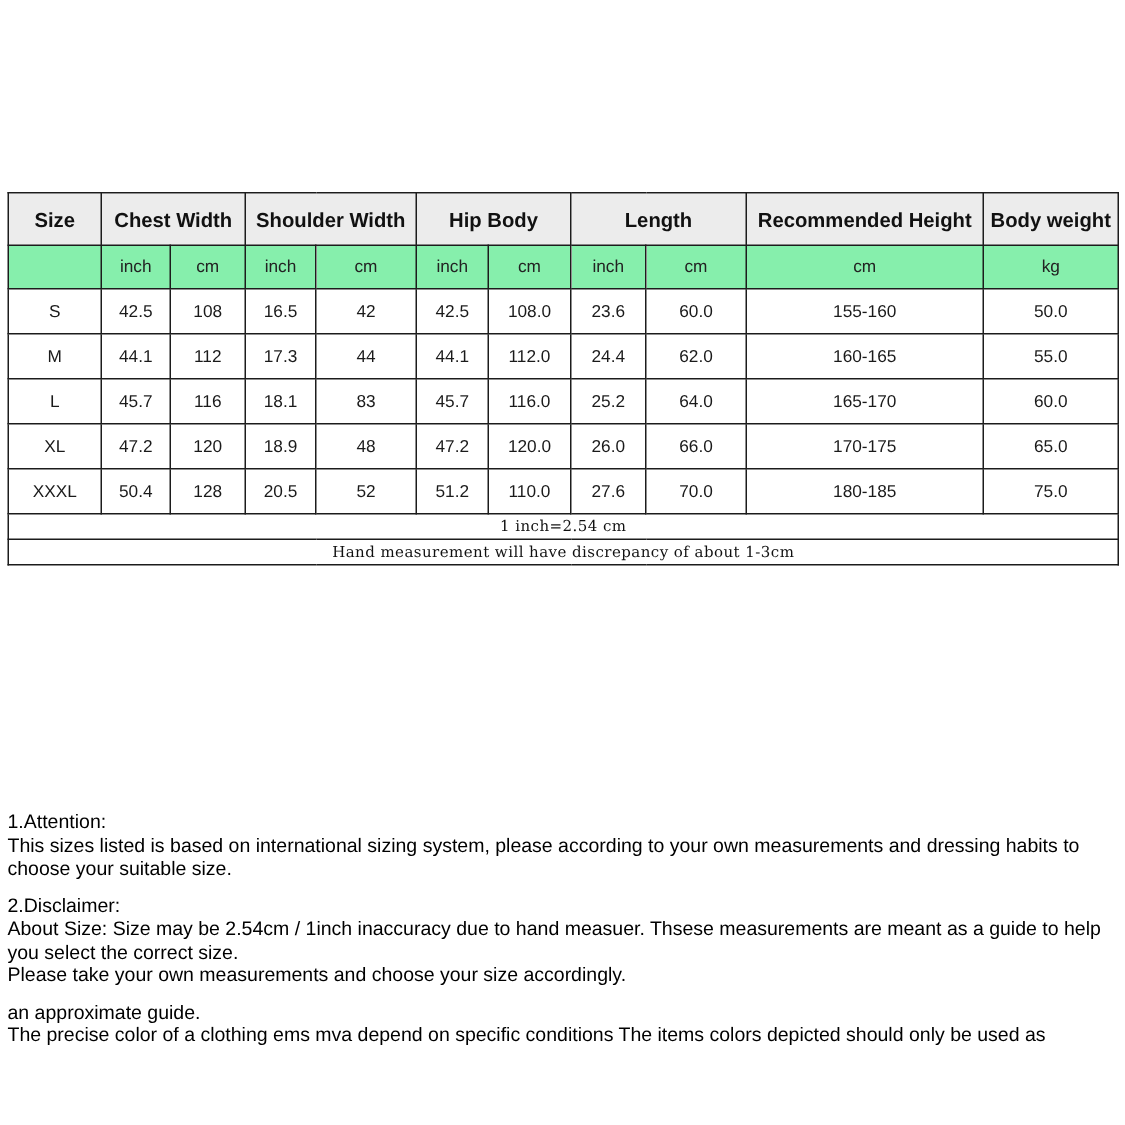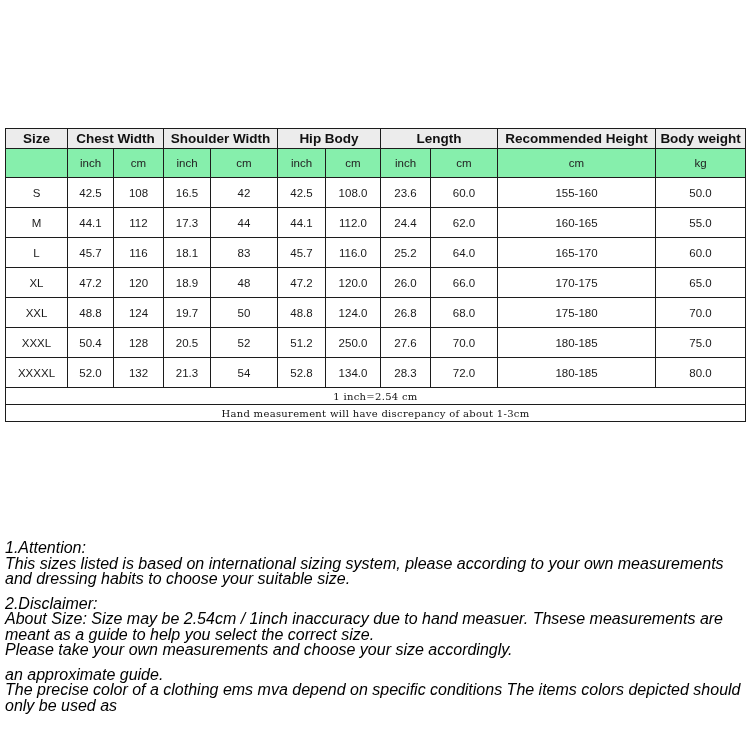--- a/index.html
+++ b/index.html
@@ -25,21 +25,21 @@
   }
   .size-table th, .size-table td {
     border: 1px solid #1c1c1c;
     text-align: center;
     vertical-align: middle;
     padding: 0;
     overflow: hidden;
     white-space: nowrap;
   }
   .size-table thead tr.h1 th {
-    height: 20px;
+    height: 35px;
     font-size: 13.5px;
     font-weight: bold;
     background: #ececec;
     color: #111;
   }
   .size-table thead tr.h2 th {
     height: 29px;
     font-size: 11.5px;
     font-weight: normal;
     background: #86efac;
@@ -60,24 +60,23 @@
     color: #111;
     letter-spacing: 0.3px;
   }
 
   
   .notes {
     position: absolute;
     left: 5px;
     top: 540px;
     width: 742px;
-    font-size: 16px;
+    font-size: 13px;
     line-height: 15.5px;
     color: #000;
-    font-style: italic;
   }
   .note-section { margin-bottom: 9px; }
   .note-heading { }
   .note-line { }
 </style>
 </head>
 <body>
 
 <div class="page">
 
@@ -166,57 +165,31 @@
           <td>18.9</td>
           <td>48</td>
           <td>47.2</td>
           <td>120.0</td>
           <td>26.0</td>
           <td>66.0</td>
           <td>170-175</td>
           <td>65.0</td>
         </tr>
         <tr>
-          <td>XXL</td>
-          <td>48.8</td>
-          <td>124</td>
-          <td>19.7</td>
-          <td>50</td>
-          <td>48.8</td>
-          <td>124.0</td>
-          <td>26.8</td>
-          <td>68.0</td>
-          <td>175-180</td>
-          <td>70.0</td>
-        </tr>
-        <tr>
           <td>XXXL</td>
           <td>50.4</td>
           <td>128</td>
           <td>20.5</td>
           <td>52</td>
           <td>51.2</td>
-          <td>250.0</td>
+          <td>110.0</td>
           <td>27.6</td>
           <td>70.0</td>
           <td>180-185</td>
           <td>75.0</td>
-        </tr>
-        <tr>
-          <td>XXXXL</td>
-          <td>52.0</td>
-          <td>132</td>
-          <td>21.3</td>
-          <td>54</td>
-          <td>52.8</td>
-          <td>134.0</td>
-          <td>28.3</td>
-          <td>72.0</td>
-          <td>180-185</td>
-          <td>80.0</td>
         </tr>
       </tbody>
     <tfoot>
       <tr>
         <td colspan="11">1 inch=2.54 cm</td>
       </tr>
       <tr>
         <td colspan="11">Hand measurement will have discrepancy of about 1-3cm</td>
       </tr>
     </tfoot>

